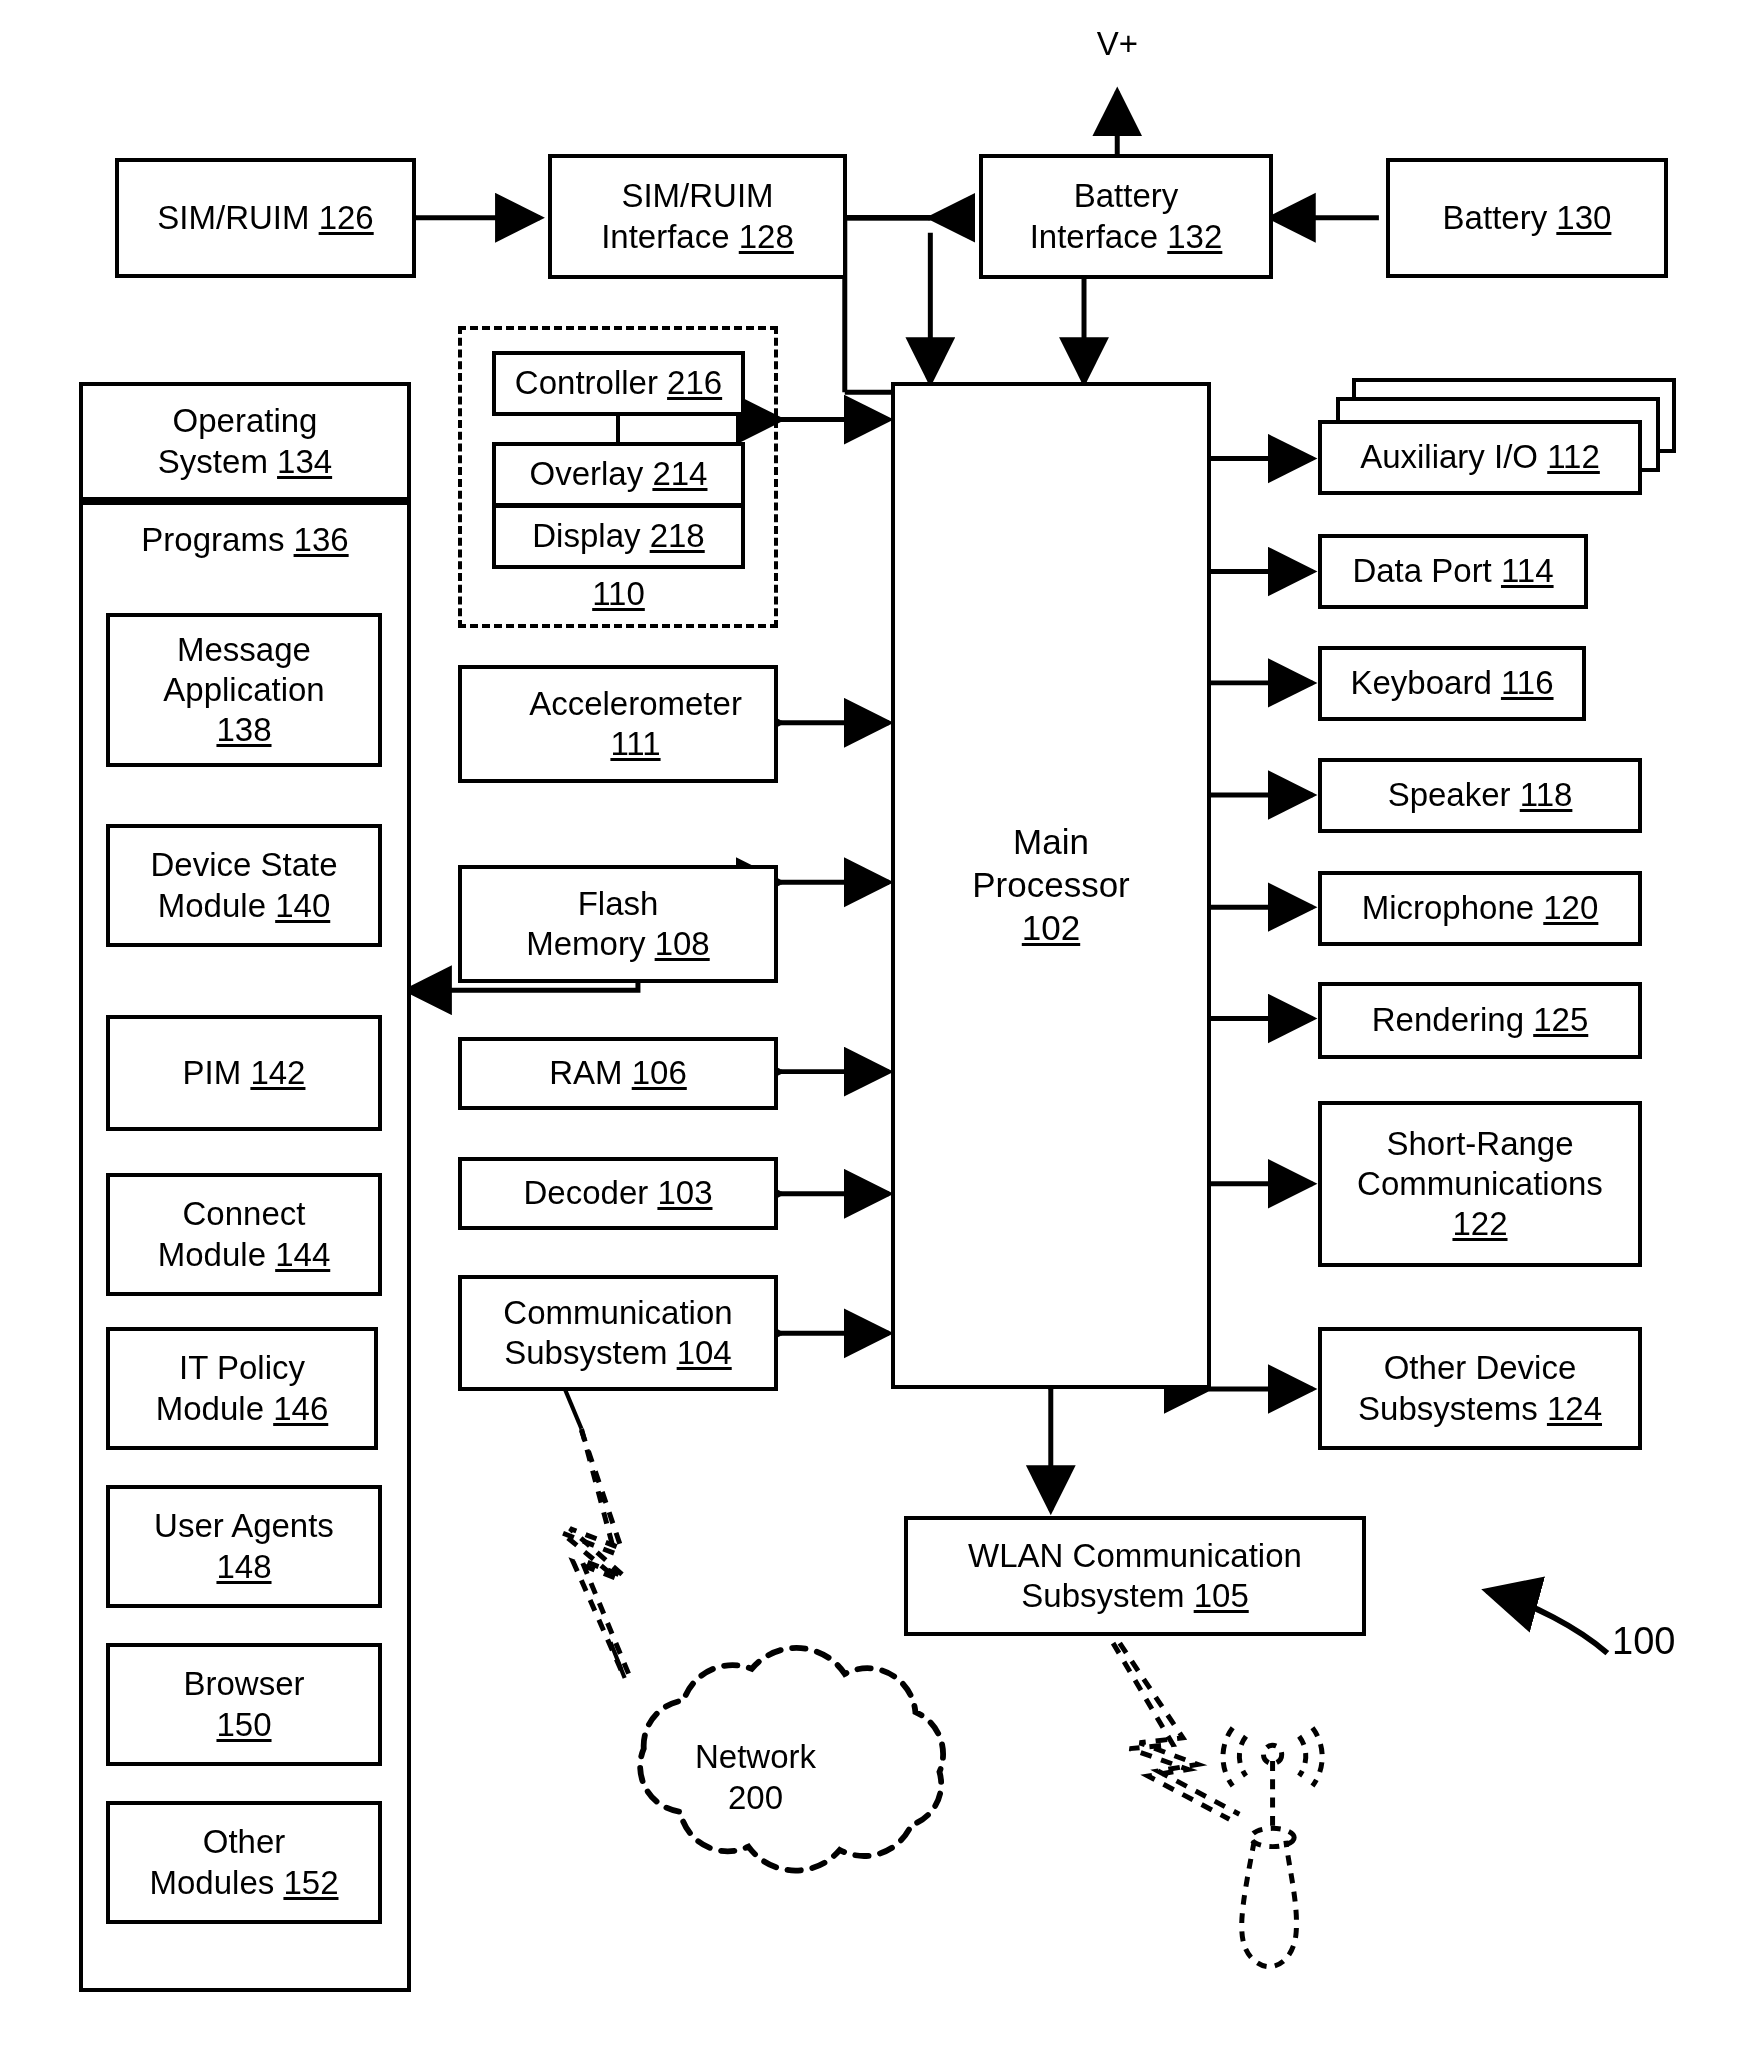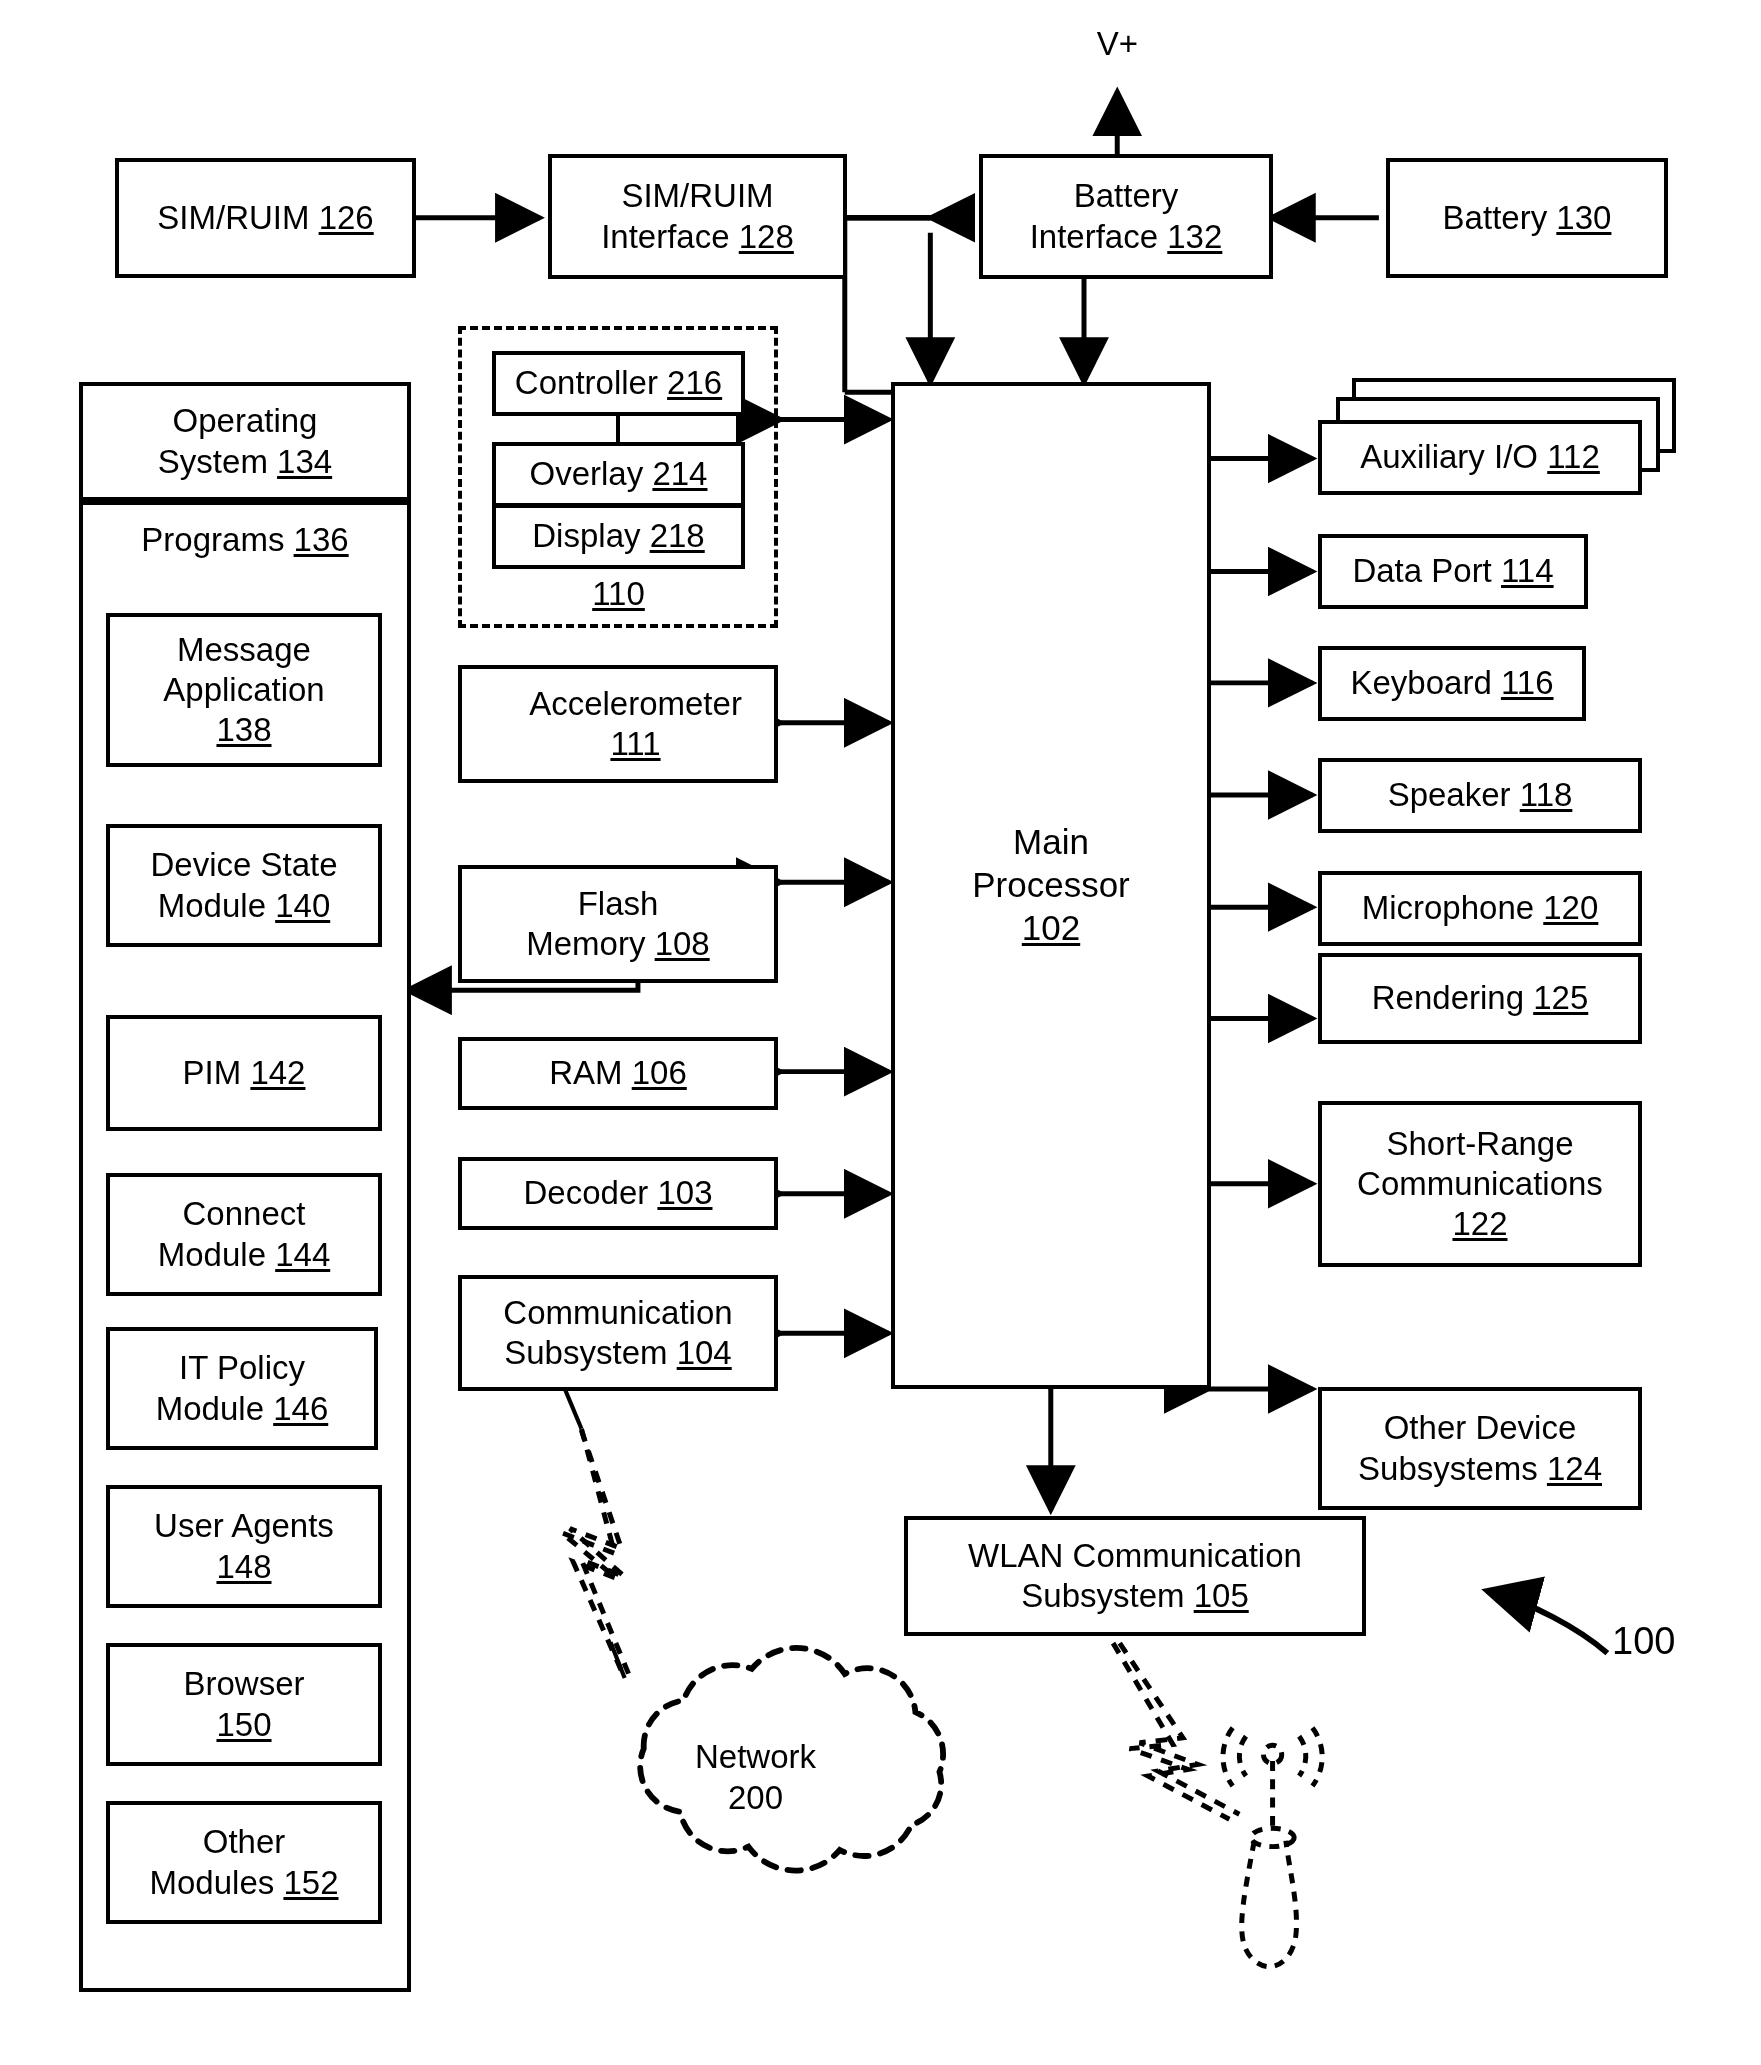--- a/index.html
+++ b/index.html
@@ -373,36 +373,36 @@
     </span>
   </div>
 
   <div class="box" style="left:1318px; top:871px; width:324px; height:75px;">
     <span>
       <span>Microphone</span>
       <span class="ref">120</span>
     </span>
   </div>
 
-  <div class="box" style="left:1318px; top:953px; width:324px; height:91px;">
+  <div class="box" style="left:1318px; top:982px; width:324px; height:77px;">
     <span>
       <span>Rendering</span>
       <span class="ref">125</span>
     </span>
   </div>
 
   <div class="box" style="left:1318px; top:1101px; width:324px; height:166px;">
     <span>
       <span>Short-Range</span><br>
       <span>Communications</span><br>
       <span class="ref">122</span>
     </span>
   </div>
 
-  <div class="box" style="left:1318px; top:1387px; width:324px; height:123px;">
+  <div class="box" style="left:1318px; top:1327px; width:324px; height:123px;">
     <span>
       <span>Other Device</span><br>
       <span>Subsystems</span>
       <span class="ref">124</span>
     </span>
   </div>
 
   <div class="box" style="left:904px; top:1516px; width:462px; height:120px;">
     <span>
       <span>WLAN Communication</span><br>

